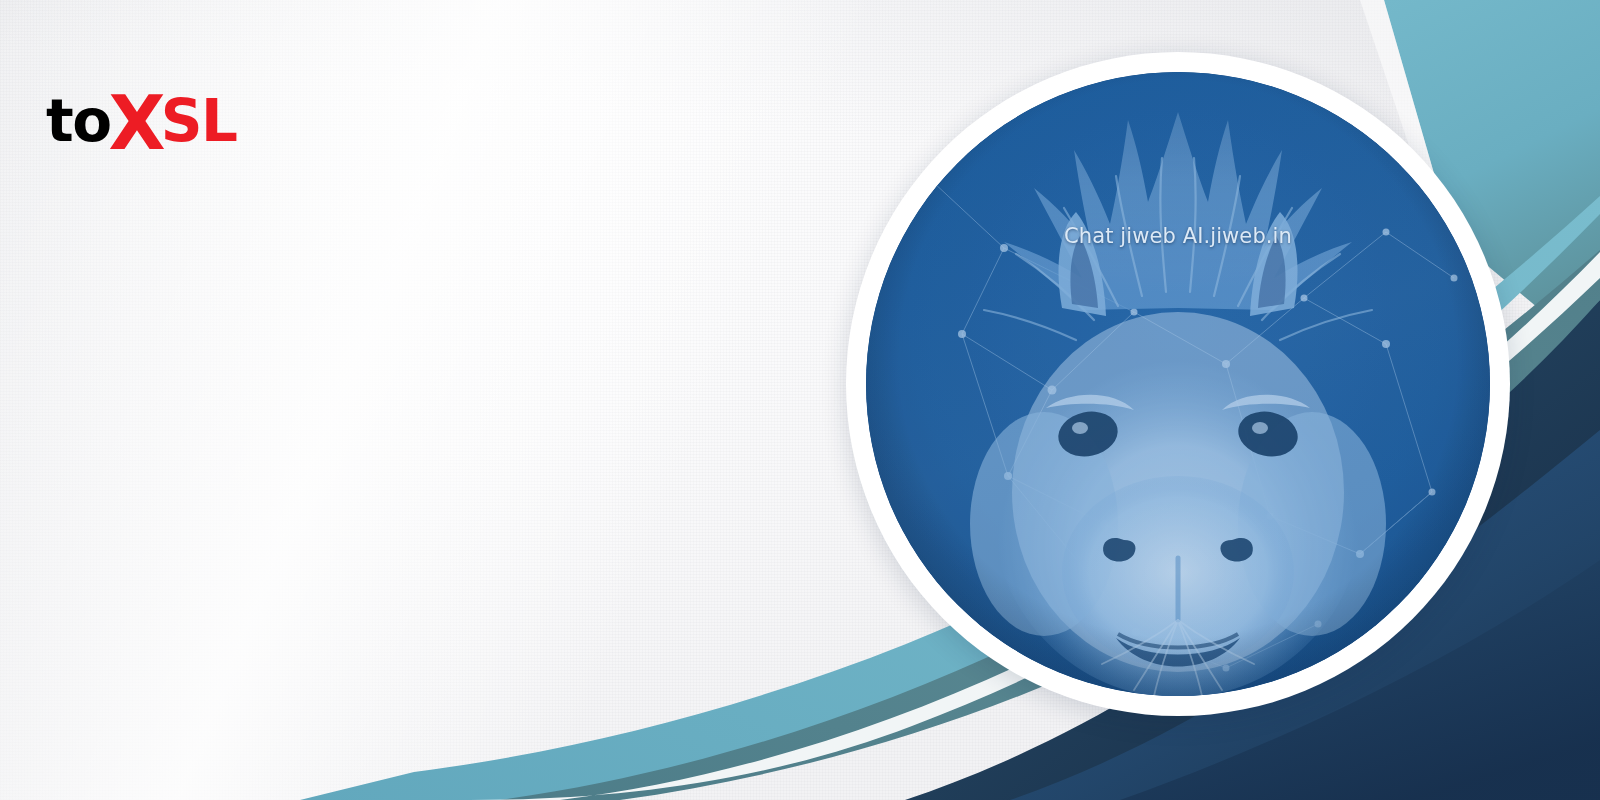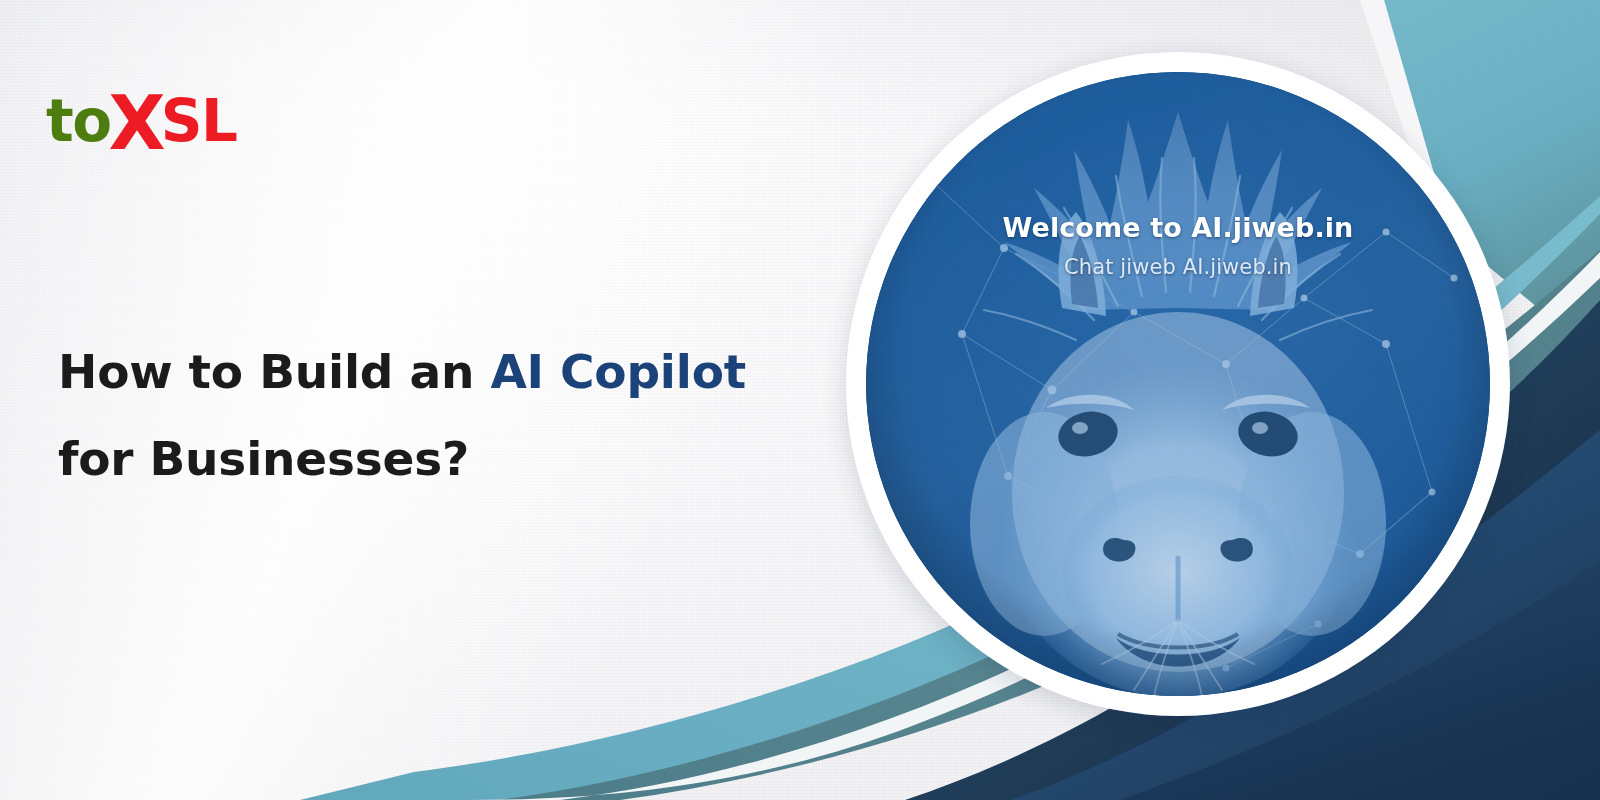--- a/index.html
+++ b/index.html
@@ -164,27 +164,23 @@
              C820 772 1010 712 1190 618 C1350 534 1490 424 1600 300 Z" fill="url(#slateBand)"></path>
 
     <path d="M1600 196 C1396 382 1164 540 906 644 C740 710 570 752 414 772 L300 800
              L500 800 C700 772 900 706 1080 612 C1280 508 1450 368 1600 214 Z" fill="url(#tealBand)"></path>
 
     <path d="M1600 278 C1400 470 1170 628 912 726 C760 784 610 800 470 800 L560 800
              C740 778 930 716 1110 620 C1300 518 1460 396 1600 252 Z" fill="#ffffff" opacity=".92"></path>
   </svg>
 
   <div class="logo">
-    <span class="lg-to" style="color:#4d7c0f">to</span><span class="lg-x" style="color:#ed1c24">X</span><span class="lg-sl" style="color:#ed1c24">SL</span>
+    <span class="lg-to" style="color:#000000">to</span><span class="lg-x" style="color:#ed1c24">X</span><span class="lg-sl" style="color:#ed1c24">SL</span>
   </div>
 
-  <h1 class="headline">
-    <span>How to Build an </span><span class="accent" style="color:#1b4379">AI Copilot</span><br>
-    <span>for Businesses?</span>
-  </h1>
 
   <div class="hero-ring">
     <div class="hero-disc">
 
       <svg class="disc-art" viewBox="0 0 624 624" xmlns="http://www.w3.org/2000/svg">
         <defs>
           <radialGradient id="discBg" cx="50%" cy="40%" r="78%">
             <stop offset="0%" stop-color="#1a5a9c"></stop>
             <stop offset="55%" stop-color="#14508e"></stop>
             <stop offset="100%" stop-color="#0e3c6e"></stop>
@@ -320,19 +316,18 @@
 
           <radialGradient id="vig" cx="50%" cy="46%" r="72%">
             <stop offset="62%" stop-color="#000000" stop-opacity="0"></stop>
             <stop offset="100%" stop-color="#06234a" stop-opacity=".55"></stop>
           </radialGradient>
           <rect x="0" y="0" width="624" height="624" fill="url(#vig)"></rect>
         </g>
       </svg>
 
       <div class="hero-text">
-        <div class="hero-title">Welcome to AI.jiweb.in</div>
         <div class="hero-sub">Chat jiweb AI.jiweb.in</div>
       </div>
     </div>
   </div>
 
 </div>
 
 </body></html>

